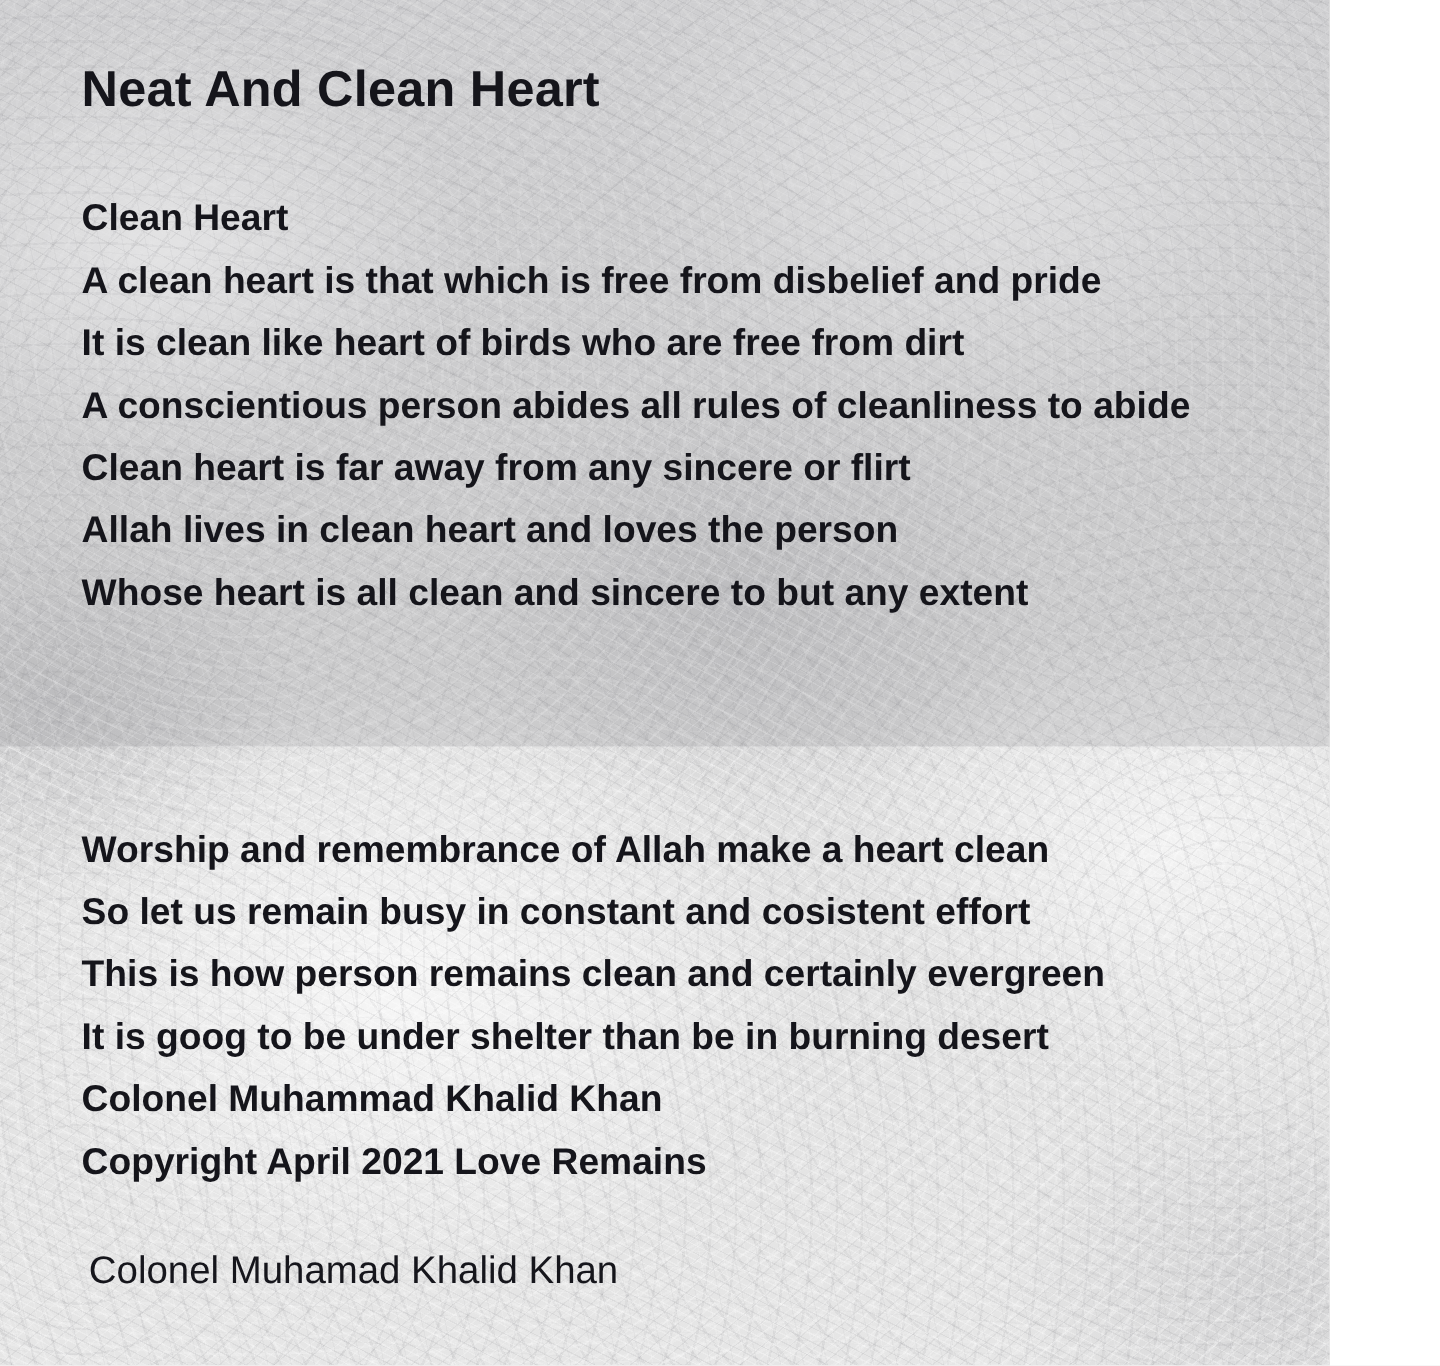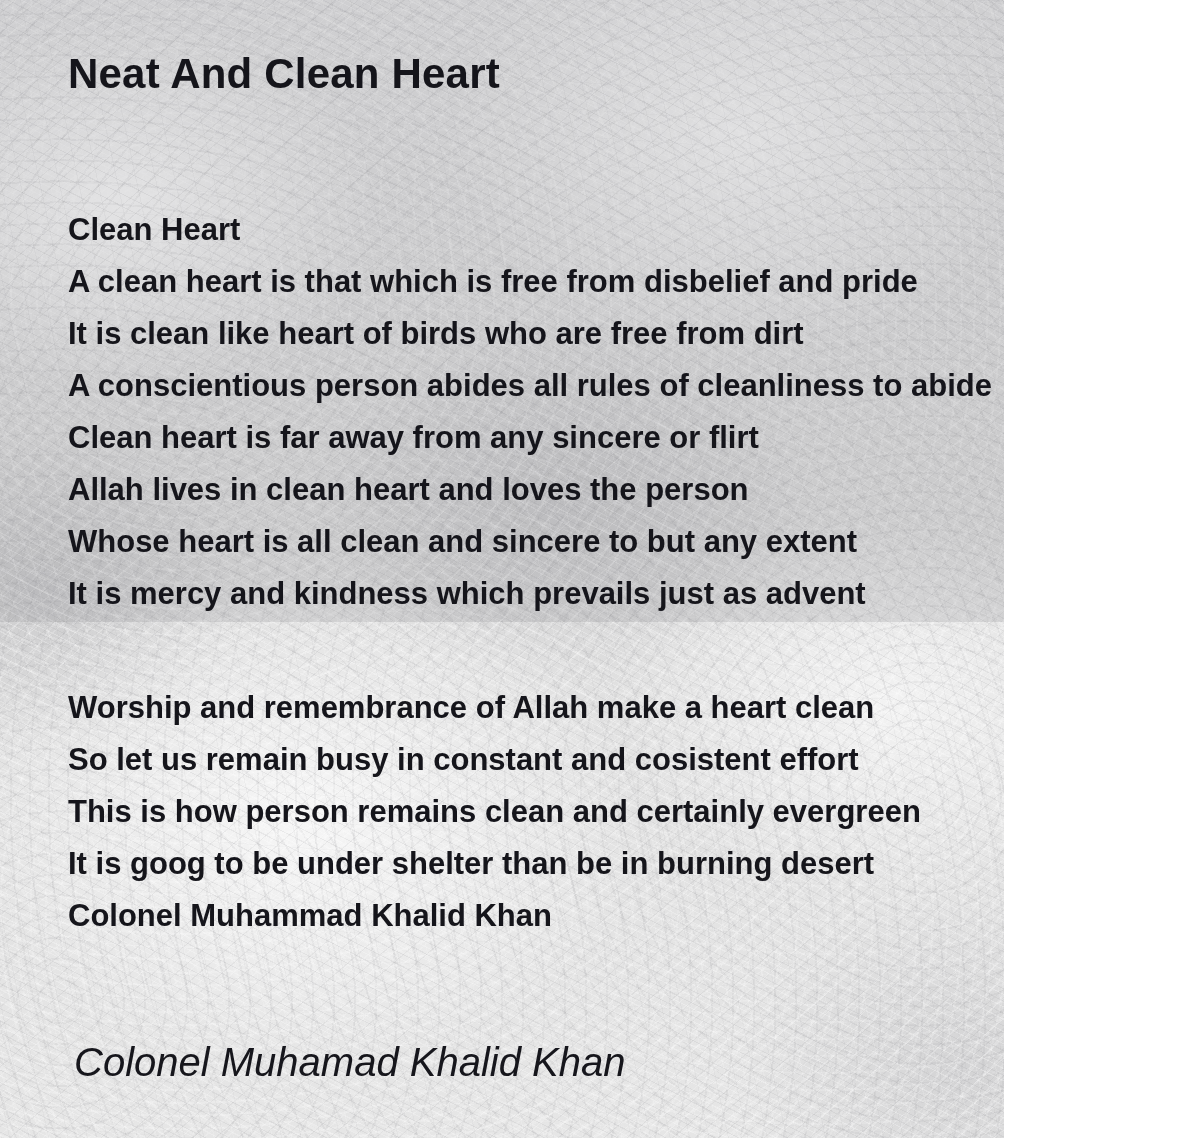--- a/index.html
+++ b/index.html
@@ -4,21 +4,21 @@
 <title>Neat And Clean Heart</title>
 <style>
   html, body {
     margin: 0;
     padding: 0;
     background: #ffffff;
   }
 
   #poem-card {
     position: relative;
-    width: 1004px;
+    width: 1108px;
     height: 1138px;
     overflow: hidden;
     background-color: #dcdcdc;
     font-family: "Liberation Sans", sans-serif;
     -webkit-font-smoothing: antialiased;
   }
 
   
   .tex {
     position: absolute;
@@ -117,31 +117,30 @@
   .stanza {
     position: absolute;
     left: 68px;
     font-size: 31px;
     font-weight: bold;
     color: #15151b;
     line-height: 52px;
     letter-spacing: 0px;
     white-space: nowrap;
   }
-  #stanza-1 { top: 156px; margin-top: 48px; }
+  #stanza-1 { top: 156px; }
   #stanza-2 { top: 682px; }
 
   .poem-line { height: 52px; }
 
   #signature {
     position: absolute;
     left: 74px;
     top: 1040px;
-    font-size: 40px;
-    font-style: italic;
+    font-size: 32px;
     font-weight: normal;
     color: #16161c;
     white-space: nowrap;
   }
 </style>
 </head>
 <body>
 
 <div id="poem-card">
 
@@ -159,27 +158,27 @@
     <div id="poem-title">Neat And Clean Heart</div>
 
     <div class="stanza" id="stanza-1">
       <div class="poem-line">Clean Heart</div>
       <div class="poem-line">A clean heart is that which is free from disbelief and pride</div>
       <div class="poem-line">It is clean like heart of birds who are free from dirt</div>
       <div class="poem-line">A conscientious person abides all rules of cleanliness to abide</div>
       <div class="poem-line">Clean heart is far away from any sincere or flirt</div>
       <div class="poem-line">Allah lives in clean heart and loves the person</div>
       <div class="poem-line">Whose heart is all clean and sincere to but any extent</div>
-      <div class="poem-line">It is mercy and kindness which prevails just as advent</div>
     </div>
 
     <div class="stanza" id="stanza-2">
       <div class="poem-line">Worship and remembrance of Allah make a heart clean</div>
       <div class="poem-line">So let us remain busy in constant and cosistent effort</div>
       <div class="poem-line">This is how person remains clean and certainly evergreen</div>
       <div class="poem-line">It is goog to be under shelter than be in burning desert</div>
       <div class="poem-line">Colonel Muhammad Khalid Khan</div>
+      <div class="poem-line">Copyright April 2021 Love Remains</div>
     </div>
 
     <div id="signature">Colonel Muhamad Khalid Khan</div>
 
   </div>
 </div>
 
 </body></html>

